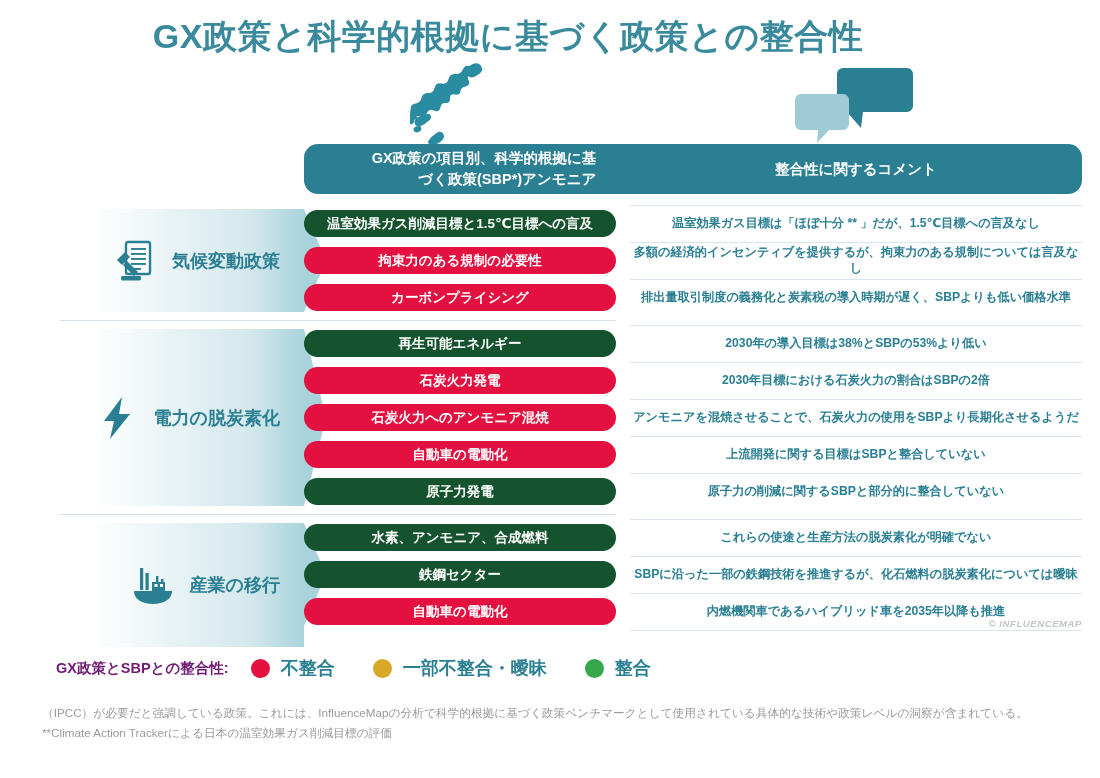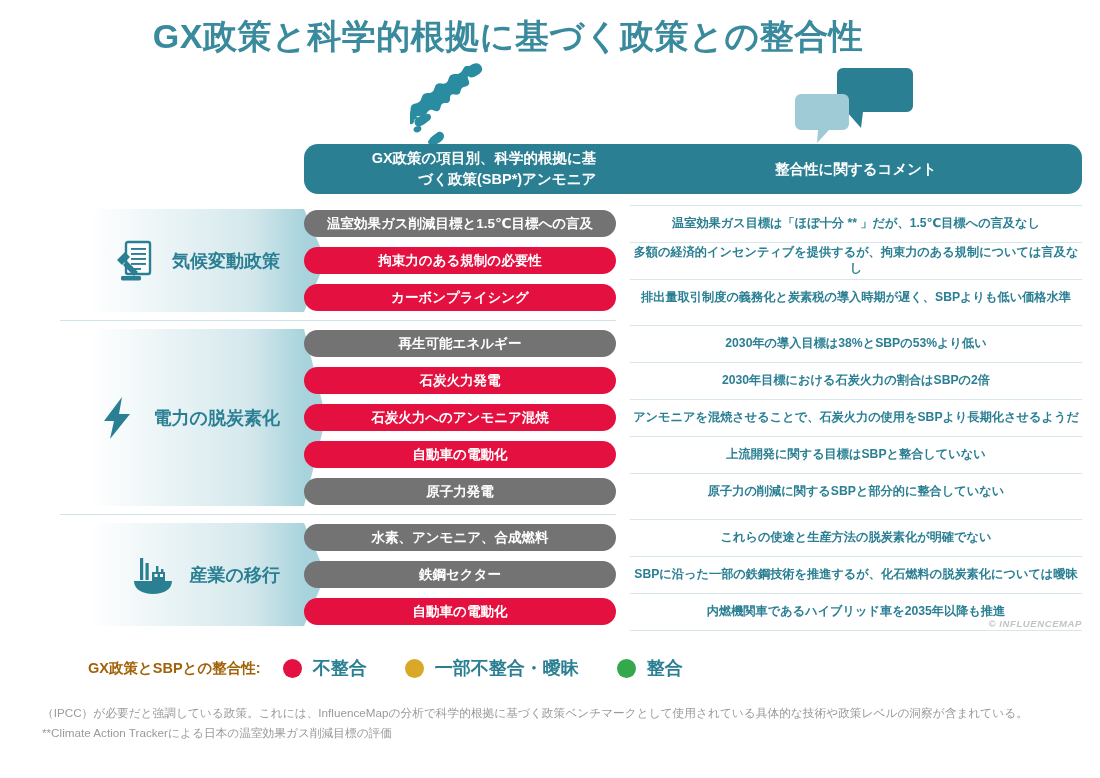--- a/index.html
+++ b/index.html
@@ -62,21 +62,21 @@
 
   
   .pill{
     position:absolute;left:304px;width:312px;height:27px;
     border-radius:14px;
     display:flex;align-items:center;justify-content:center;
     color:#ffffff;font-weight:bold;font-size:13.5px;
     white-space:nowrap;box-sizing:border-box;
   }
   .pill.red{background:#e4103f;}
-  .pill.gold{background:#737373;}
+  .pill.gold{background:#14532d;}
 
   
   .cmt{
     position:absolute;left:630px;width:452px;height:37px;
     display:flex;align-items:center;justify-content:center;
     text-align:center;
     color:#2a7f93;font-weight:bold;font-size:12.2px;
     line-height:1.3;box-sizing:border-box;
   }
   .cmt-sep{position:absolute;left:630px;width:452px;height:1px;background:#d7e7eb;}
@@ -85,21 +85,21 @@
   .copyright{
     position:absolute;right:18px;top:618px;
     font-size:9.5px;color:#c3c3c3;letter-spacing:.6px;font-weight:bold;font-style:italic;
   }
 
   
   .legend{
     position:absolute;left:56px;top:656px;
     display:flex;align-items:center;gap:0;
   }
-  .legend-title{font-size:14.5px;font-weight:bold;color:#a16207;margin-right:22px;margin-left:32px;}
+  .legend-title{font-size:14.5px;font-weight:bold;color:#701a75;margin-right:22px;}
   .legend-item{display:flex;align-items:center;margin-right:38px;}
   .legend-dot{width:19px;height:19px;border-radius:50%;margin-right:11px;}
   .legend-label{font-size:18px;font-weight:bold;color:#2a7f93;white-space:nowrap;}
 
   
   .notes{position:absolute;left:42px;top:703px;width:1010px;color:#9a9a9a;font-size:11.7px;line-height:1.72;}
   .notes div{white-space:nowrap;}
 </style>
 </head>
 <body>
@@ -192,21 +192,21 @@
       <div class="pill red" style="top: 199px;">石炭火力へのアンモニア混焼</div>
       <div class="cmt-sep" style="top: 194px;"></div>
       <div class="cmt" style="top: 194px;">アンモニアを混焼させることで、石炭火力の使用をSBPより長期化させるようだ</div>
       <div class="pill red" style="top: 236px;">自動車の電動化</div>
       <div class="cmt-sep" style="top: 231px;"></div>
       <div class="cmt" style="top: 231px;">上流開発に関する目標はSBPと整合していない</div>
       <div class="pill gold" style="top: 273px;">原子力発電</div>
       <div class="cmt-sep" style="top: 268px;"></div>
       <div class="cmt" style="top: 268px;">原子力の削減に関するSBPと部分的に整合していない</div>
       <div class="grp-sep" style="top: 309px;"></div>
-      <div class="cat" style="top: 318px; height: 103px;">
+      <div class="cat" style="top: 318px; height: 124px;">
         <span class="cat-icon"><svg viewBox="0 0 46 46" width="46" height="46">
             <g fill="#2a7f93">
               <rect x="10" y="6" width="3.2" height="22"></rect>
               <rect x="15.5" y="11" width="3.2" height="17"></rect>
               <rect x="26" y="14" width="2.4" height="14"></rect>
               <rect x="31" y="17" width="2.4" height="11"></rect>
               <rect x="22" y="20" width="13" height="9"></rect>
               <rect x="24.5" y="22" width="3" height="3" fill="#ffffff"></rect>
               <rect x="30" y="22" width="3" height="3" fill="#ffffff"></rect>
               <path d="M4 29 h38 a0 0 0 0 1 0 0 c0 8 -8 13 -19 13 c-11 0 -19 -5 -19 -13 z"></path>

